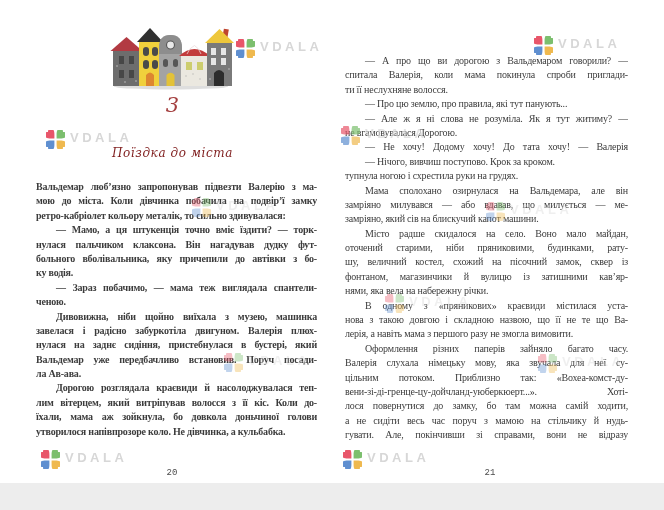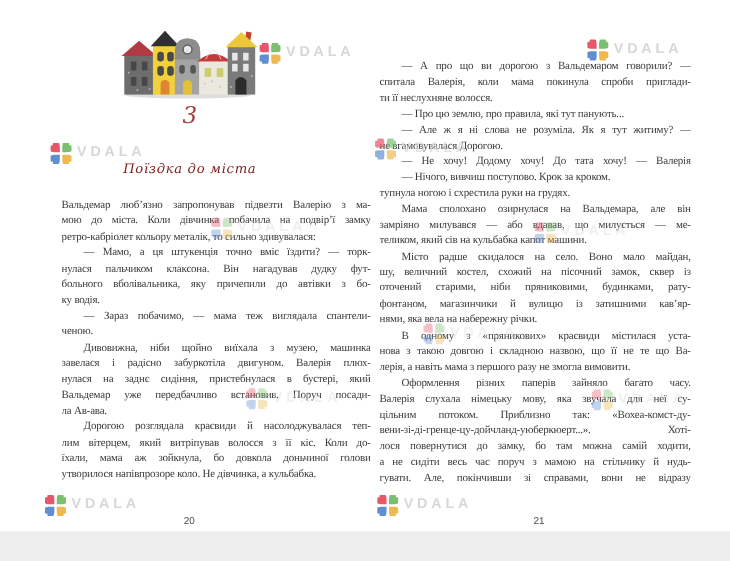--- a/index.html
+++ b/index.html
@@ -12,31 +12,31 @@
   .houses{position:absolute;left:110px;top:24px;width:125px;height:66px;}
   .chapter-number{position:absolute;left:110px;top:92px;width:125px;height:26px;
       text-align:center;font-family:"DejaVu Serif", serif;font-style:italic;
       font-size:21px;line-height:26px;color:#a43f3f;}
   .chapter-title{position:absolute;left:60px;top:118px;width:225px;height:24px;
       text-align:center;font-family:"DejaVu Serif", serif;font-style:italic;
       font-size:12px;line-height:24px;letter-spacing:0.6px;color:#7f1d1d;margin-top:23px;}
 
   
   .textcol{position:absolute;color:#3c3c3c;}
-  .textcol.left{left:56px;top:180px;width:281px;}
+  .textcol.left{left:36px;top:180px;width:281px;font-weight:bold;}
   .textcol.right{left:345px;top:54px;width:283px;}
   .line{font-family:"Liberation Serif", serif;font-size:10px;line-height:14.4px;
         height:14.4px;overflow:hidden;letter-spacing:-0.2px;
         text-align:justify;text-align-last:justify;}
   .line.in{text-indent:20px;}
   .line.end{text-align-last:left;}
 
   
   .pagenum{position:absolute;top:468px;width:40px;text-align:center;
-      font-family:Liberation Sans, sans-serif;font-size:9px;color:#4a4a4a;}
+      font-family:Liberation Mono, monospace;font-size:9px;color:#4a4a4a;}
   .pagenum.left{left:152px;}
   .pagenum.right{left:470px;}
 
   
   .wm{position:absolute;display:flex;align-items:flex-start;gap:5px;pointer-events:none;}
   .wm .clover{width:19px;height:19px;flex:0 0 auto;}
   .wm .wm-text{font-family:"Liberation Sans", sans-serif;font-weight:bold;
       font-size:13px;letter-spacing:3.5px;color:#d7d7d7;white-space:nowrap;}
   .wm.faint{opacity:0.38;}
   .wm.mid{opacity:0.7;}
@@ -148,24 +148,24 @@
       <div class="line">спитала Валерія, коли мама покинула спроби приглади-</div>
       <div class="line end">ти її неслухняне волосся.</div>
       <div class="line in end">— Про цю землю, про правила, які тут панують...</div>
       <div class="line in">— Але ж я ні слова не розуміла. Як я тут житиму? —</div>
       <div class="line end">не вгамовувалася Дорогою.</div>
       <div class="line in">— Не хочу! Додому хочу! До тата хочу! — Валерія</div>
       <div class="line in end">— Нічого, вивчиш поступово. Крок за кроком.</div>
       <div class="line end">тупнула ногою і схрестила руки на грудях.</div>
       <div class="line in">Мама сполохано озирнулася на Вальдемара, але він</div>
       <div class="line">замріяно милувався — або вдавав, що милується — ме-</div>
-      <div class="line end">теликом, який сів на кульбабка капот машини.</div>
+      <div class="line end">замріяно, який сів на блискучий капот машини.</div>
       <div class="line in">Місто радше скидалося на село. Воно мало майдан,</div>
+      <div class="line">оточений старими, ніби пряниковими, будинками, рату-</div>
       <div class="line">шу, величний костел, схожий на пісочний замок, сквер із</div>
-      <div class="line">оточений старими, ніби пряниковими, будинками, рату-</div>
       <div class="line">фонтаном, магазинчики й вулицю із затишними кав’яр-</div>
       <div class="line end">нями, яка вела на набережну річки.</div>
       <div class="line in">В одному з «пряникових» краєвиди містилася уста-</div>
       <div class="line">нова з такою довгою і складною назвою, що її не те що Ва-</div>
       <div class="line end">лерія, а навіть мама з першого разу не змогла вимовити.</div>
       <div class="line in">Оформлення різних паперів зайняло багато часу.</div>
       <div class="line">Валерія слухала німецьку мову, яка звучала для неї су-</div>
       <div class="line">цільним потоком. Приблизно так: «Вохеа-комст-ду-</div>
       <div class="line">вени-зі-ді-гренце-цу-дойчланд-уюберкюерт...». Хоті-</div>
       <div class="line">лося повернутися до замку, бо там можна самій ходити,</div>

